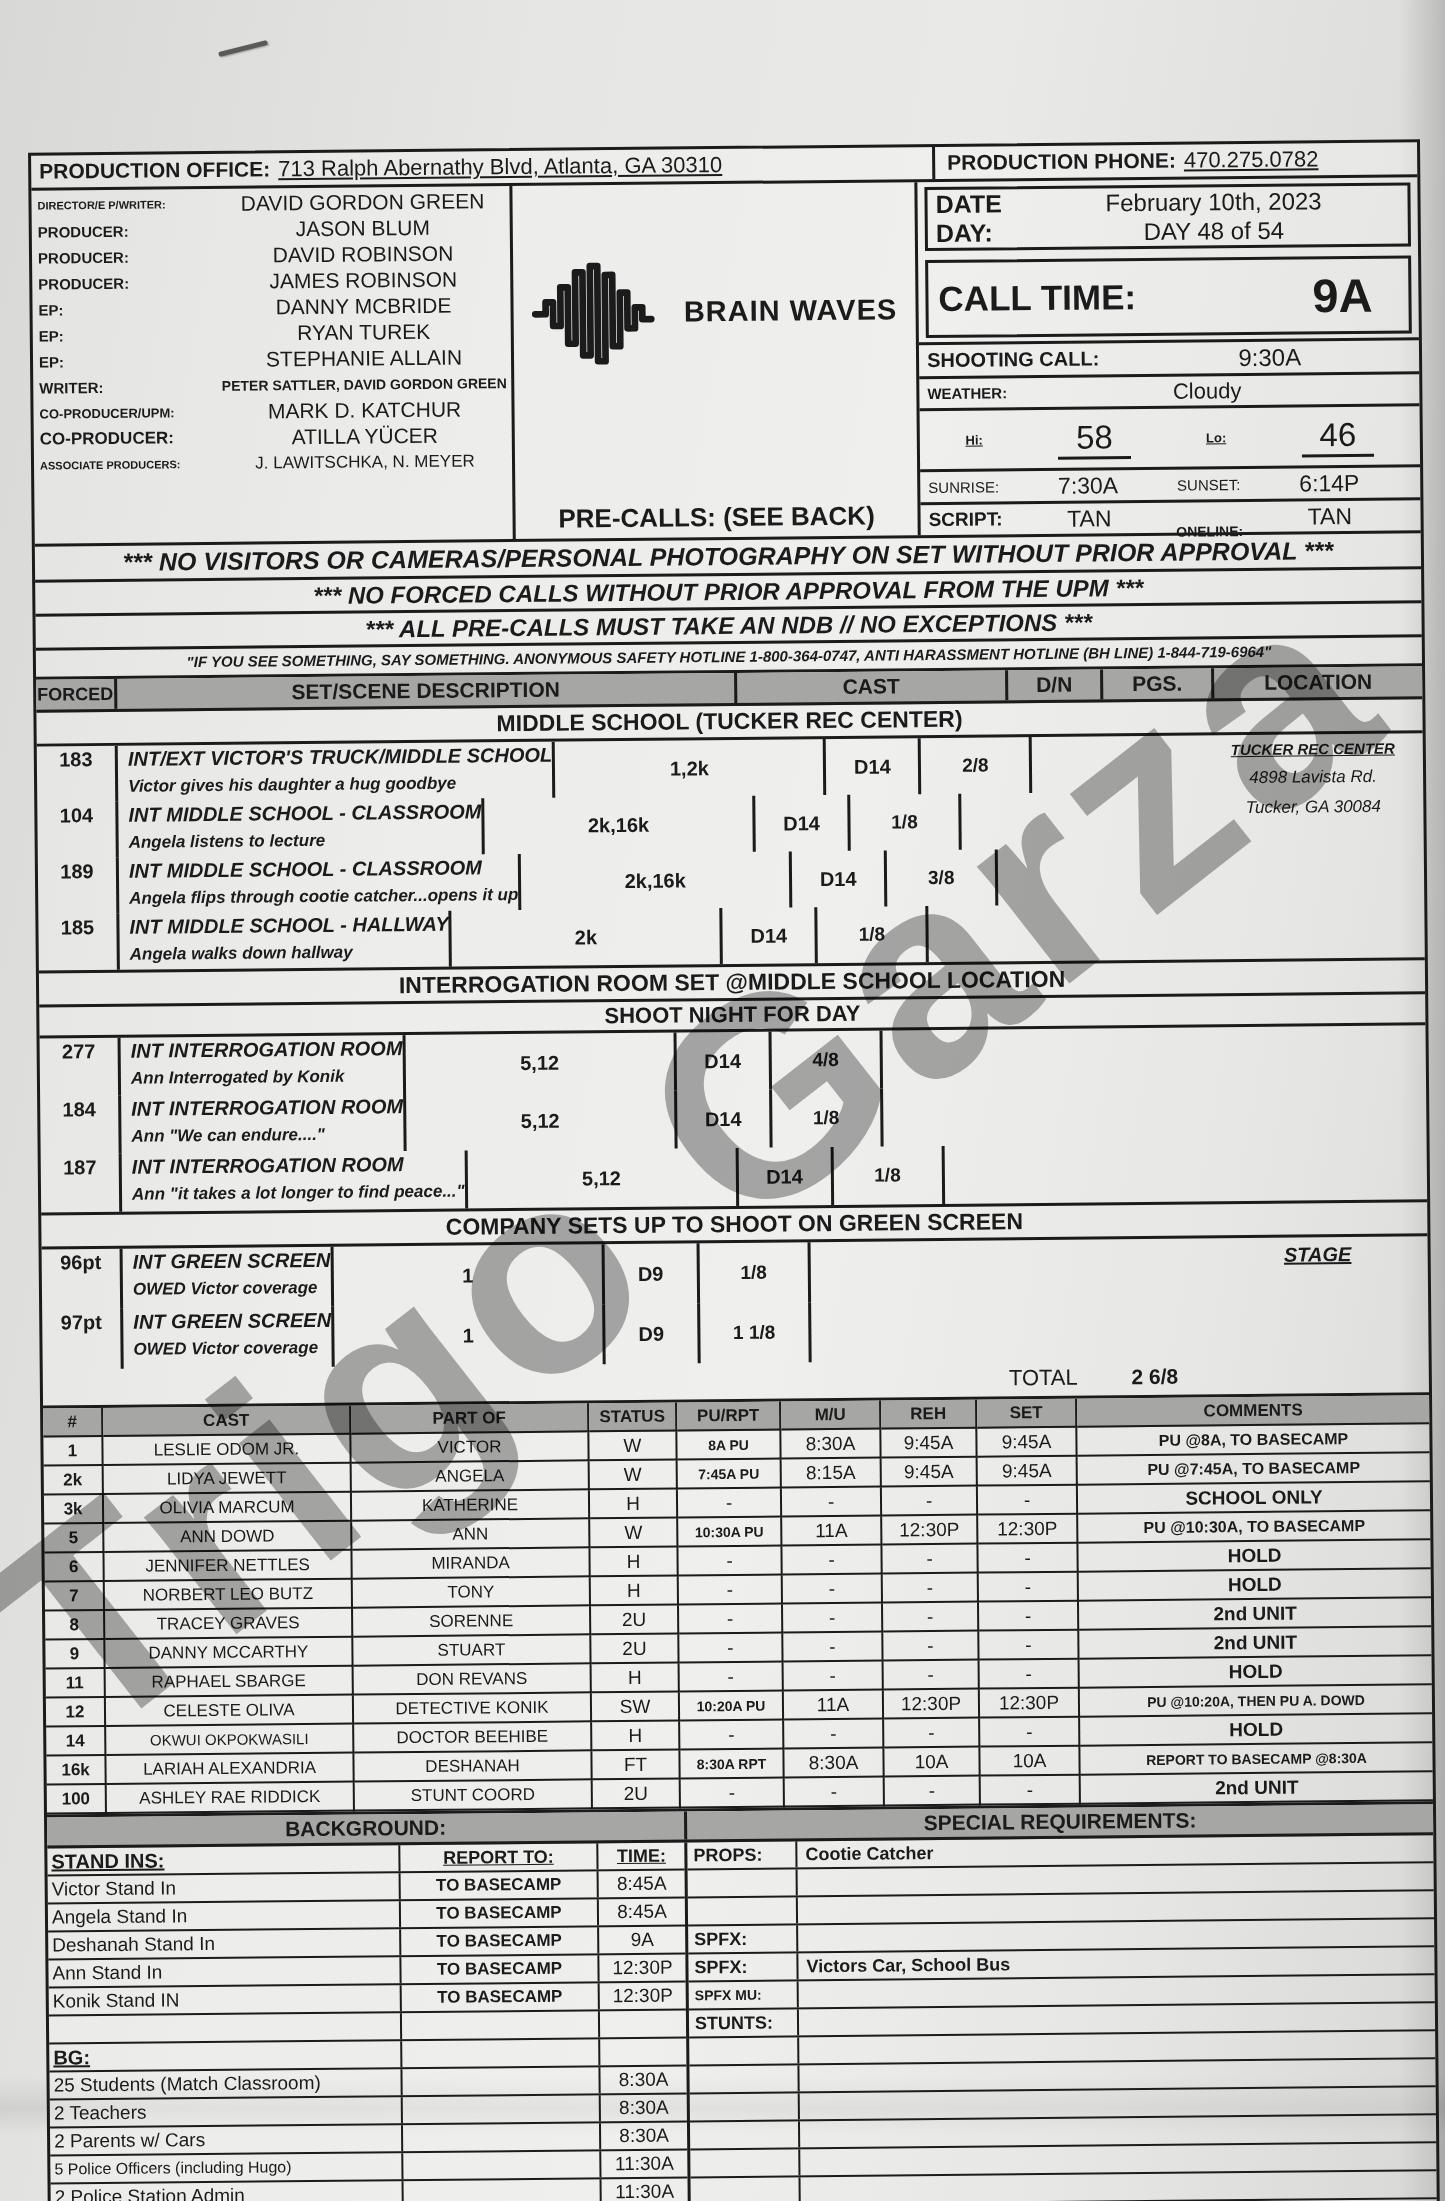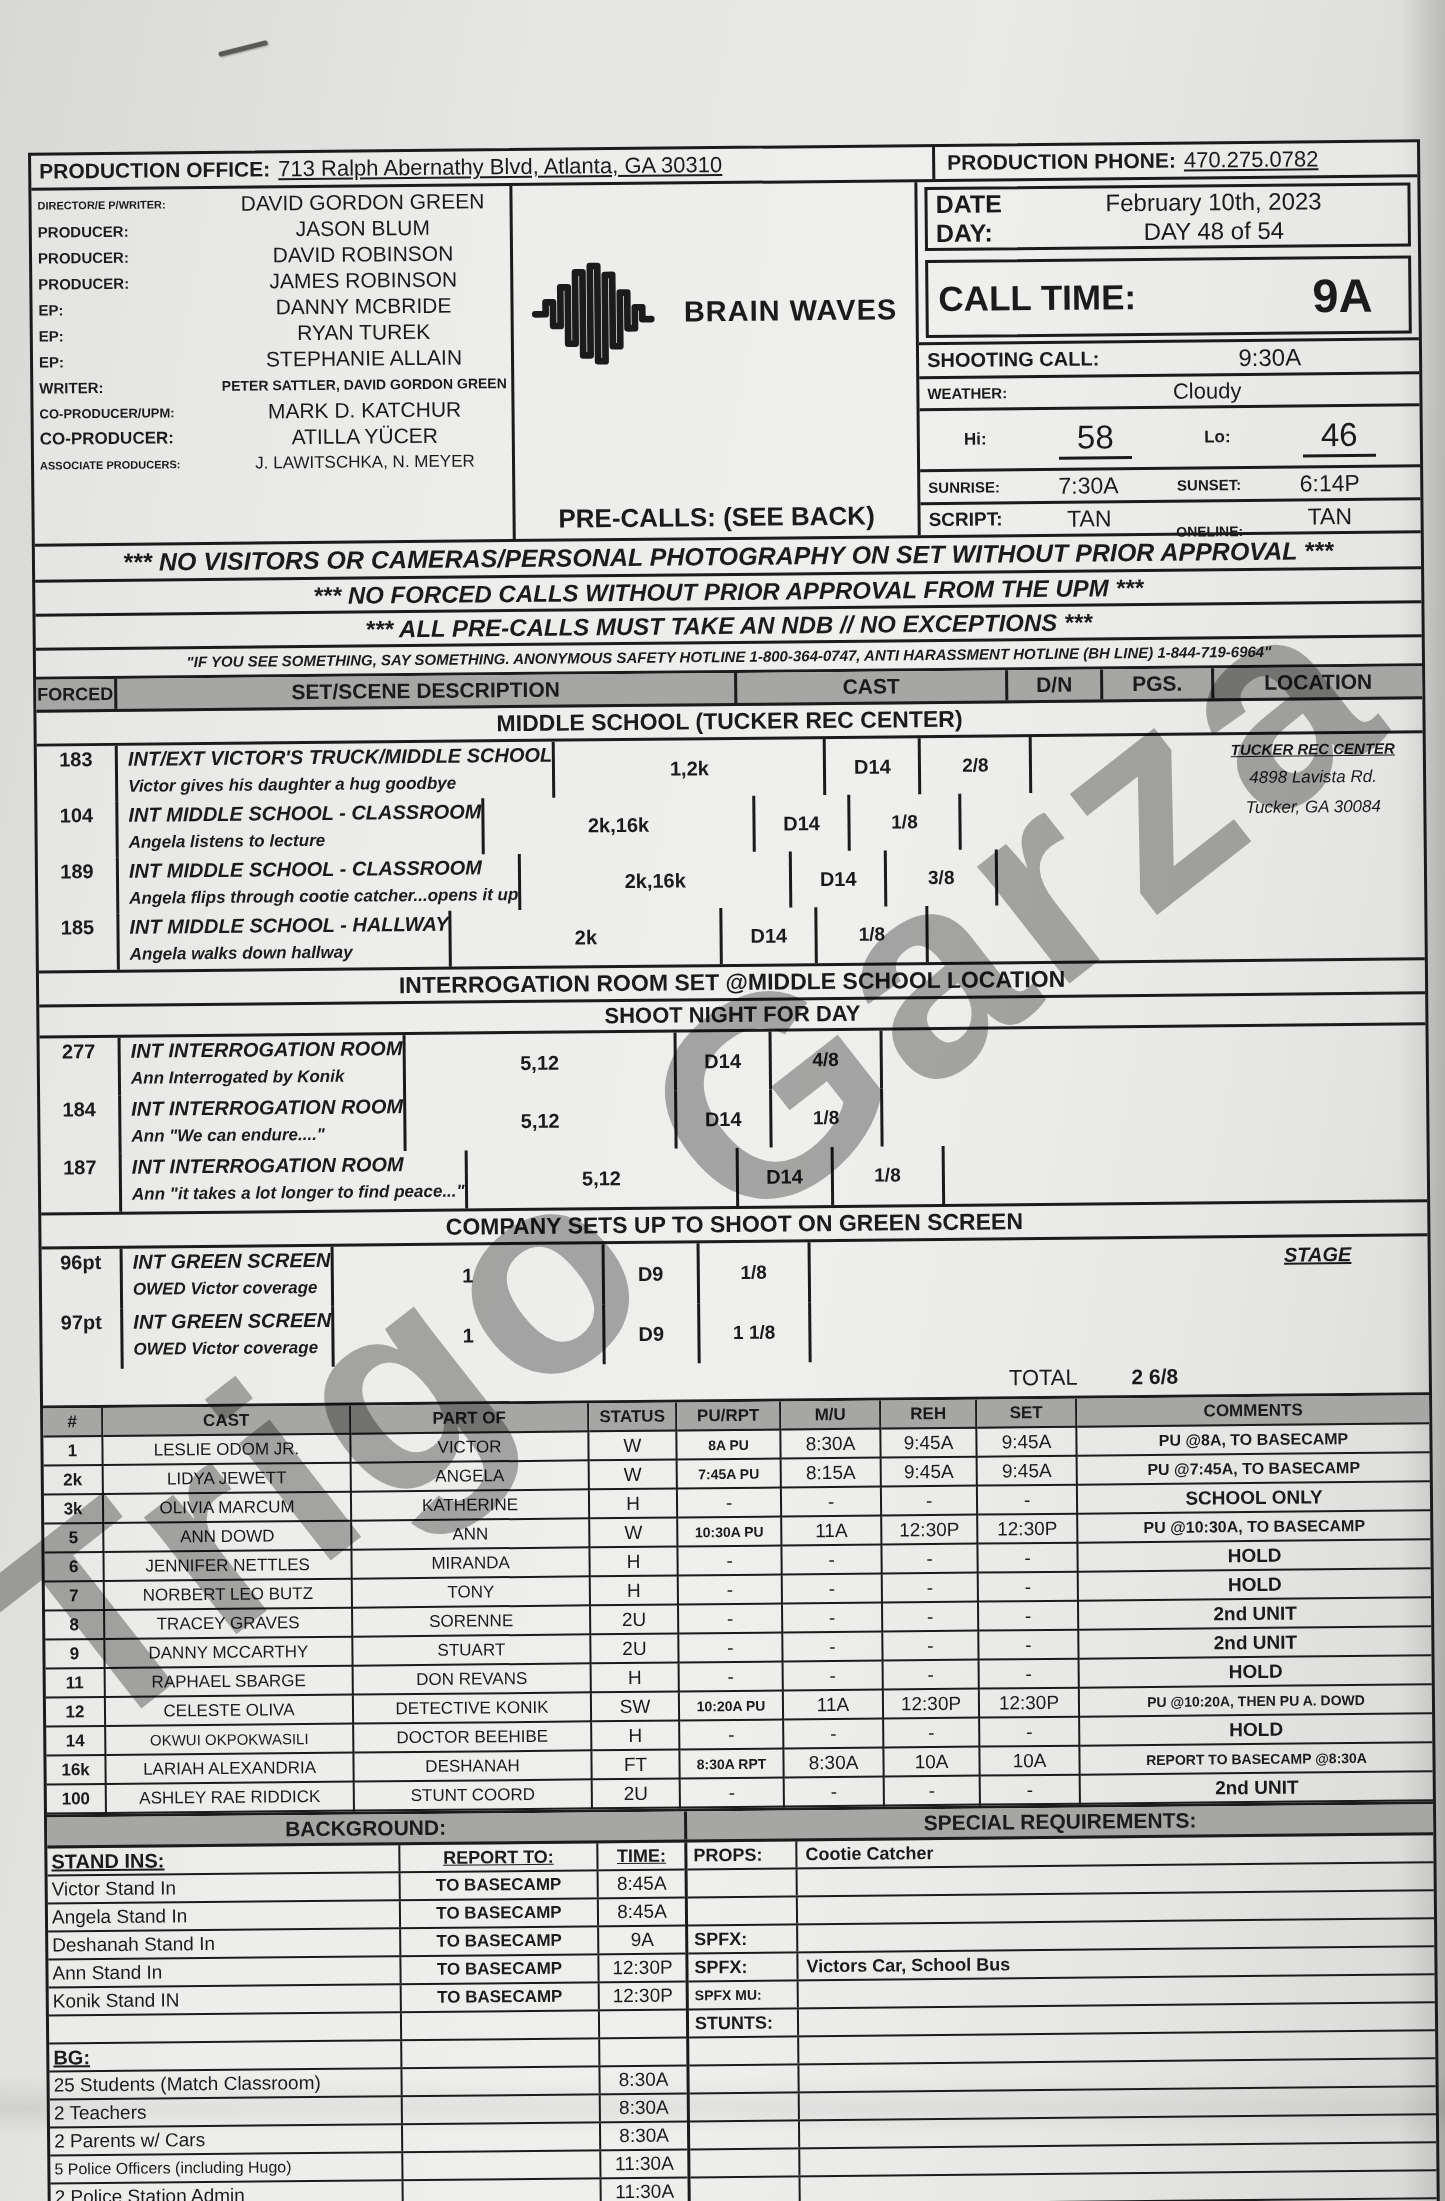--- a/index.html
+++ b/index.html
@@ -55,24 +55,24 @@
   .callbox .l{font-weight:bold;font-size:35px;flex:1;}
   .callbox .v{font-weight:bold;font-size:47px;padding-right:26px;}
   .irow{display:flex;align-items:center;border-top:3px solid #1b1b1b;}
   .shootrow{height:31px;padding:0 8px;}
   .shootrow .l{font-weight:bold;font-size:20px;flex:1;}
   .shootrow .v{font-size:24px;padding-right:110px;}
   .wearow{height:29px;padding:0 8px;}
   .wearow .l{font-weight:bold;font-size:15px;flex:1;}
   .wearow .v{font-size:22px;padding-right:170px;}
   .hilorow{height:58px;padding:0 8px;justify-content:space-around;}
-  .hilorow .l{font-weight:bold;font-size:17px;}
+  .hilorow .l{font-weight:bold;font-size:13px;text-decoration:underline;}
   .hilorow .v{font-size:33px;border-bottom:3px solid #1b1b1b;padding:0 18px;}
   .sunrow{height:30px;padding:0 8px;gap:6px;}
-  .sunrow .l{font-weight:bold;font-size:15px;}
+  .sunrow .l{font-weight:normal;font-size:15px;}
   .sunrow .v{font-size:23px;flex:1;text-align:center;}
   .scriptrow{height:30px;padding:0 8px;gap:4px;}
   .scriptrow .l1{font-weight:bold;font-size:19px;}
   .scriptrow .l2{font-weight:bold;font-size:14px;margin-top:28px;}
   .scriptrow .v{font-size:23px;flex:1;text-align:center;}
 
   
   .notice{border-bottom:3px solid #1b1b1b;text-align:center;font-weight:bold;font-style:italic;}
   .n1{font-size:25px;height:33px;line-height:33px;}
   .n2{font-size:24px;height:31px;line-height:31px;}

